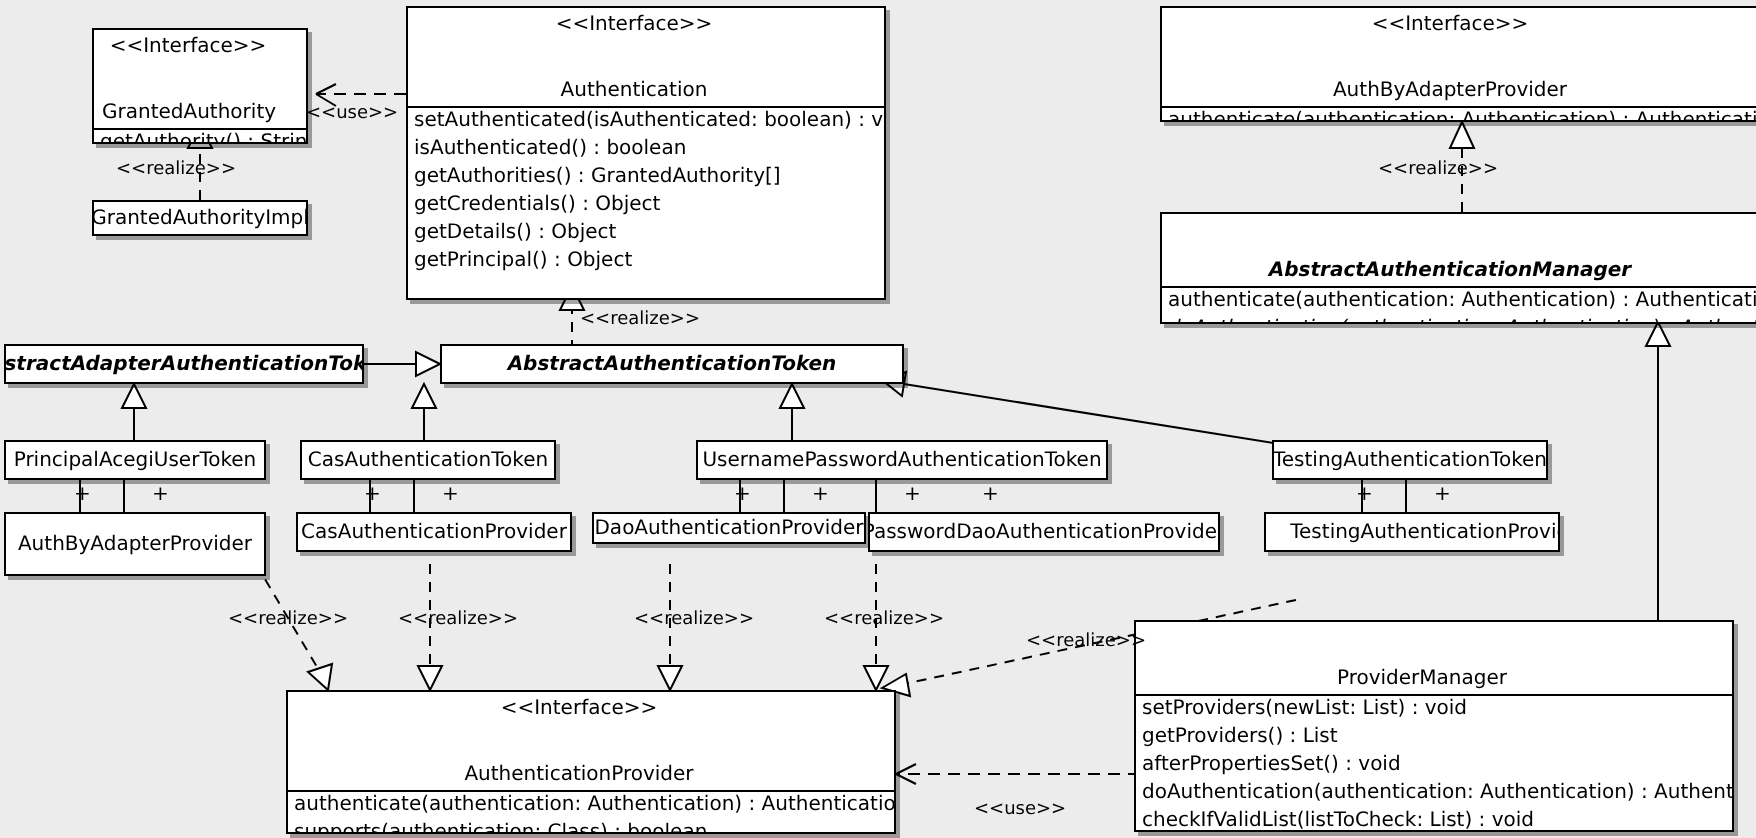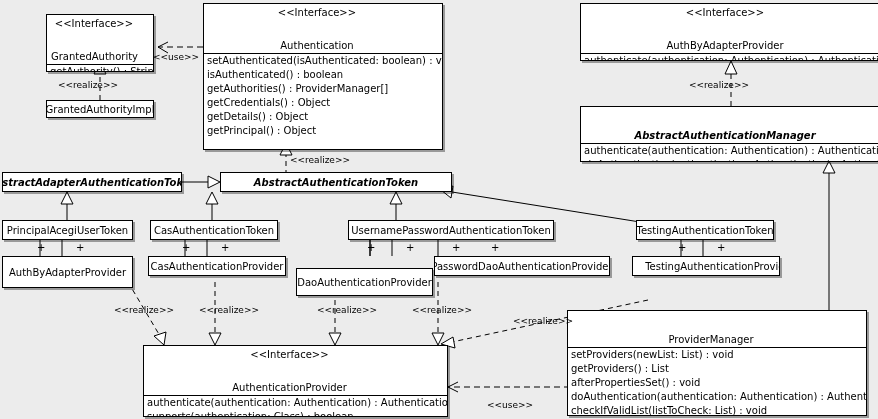--- a/index.html
+++ b/index.html
@@ -151,21 +151,21 @@
 
   <div class="box" style="left:203px;top:3px;width:240px;height:147px;">
     <div class="hdr">
       <span class="stereo">&lt;&lt;Interface&gt;&gt;</span>
       <span class="cname">Authentication</span>
     </div>
     <div class="sep"></div>
     <div class="ops">
       <div class="op">setAuthenticated(isAuthenticated: boolean) : void</div>
       <div class="op">isAuthenticated() : boolean</div>
-      <div class="op">getAuthorities() : ProviderManager[]</div>
+      <div class="op">getAuthorities() : GrantedAuthority[]</div>
       <div class="op">getCredentials() : Object</div>
       <div class="op">getDetails() : Object</div>
       <div class="op">getPrincipal() : Object</div>
     </div>
   </div>
 
   <div class="box" style="left:580px;top:3px;width:302px;height:58px;">
     <div class="hdr">
       <span class="stereo">&lt;&lt;Interface&gt;&gt;</span>
       <span class="cname">AuthByAdapterProvider</span>
@@ -218,21 +218,21 @@
   <div class="plus" style="left:491px;top:243px;">+</div>
   <div class="plus" style="left:678px;top:243px;">+</div>
   <div class="plus" style="left:717px;top:243px;">+</div>
 
   <div class="box simple" style="left:2px;top:256px;width:131px;height:32px;">
     <span>AuthByAdapterProvider</span>
   </div>
   <div class="box simple" style="left:148px;top:256px;width:138px;height:20px;">
     <span>CasAuthenticationProvider</span>
   </div>
-  <div class="box simple" style="left:296px;top:256px;width:137px;height:28px;margin-top:12px;">
+  <div class="box simple" style="left:296px;top:256px;width:137px;height:16px;">
     <span>DaoAuthenticationProvider</span>
   </div>
   <div class="box simple" style="left:434px;top:256px;width:176px;height:20px;">
     <span>PasswordDaoAuthenticationProvider</span>
   </div>
   <div class="box simple" style="left:632px;top:256px;width:148px;height:20px;padding-left:31px;">
     <span>TestingAuthenticationProvider</span>
   </div>
 
   <div class="box" style="left:143px;top:345px;width:305px;height:72px;">

